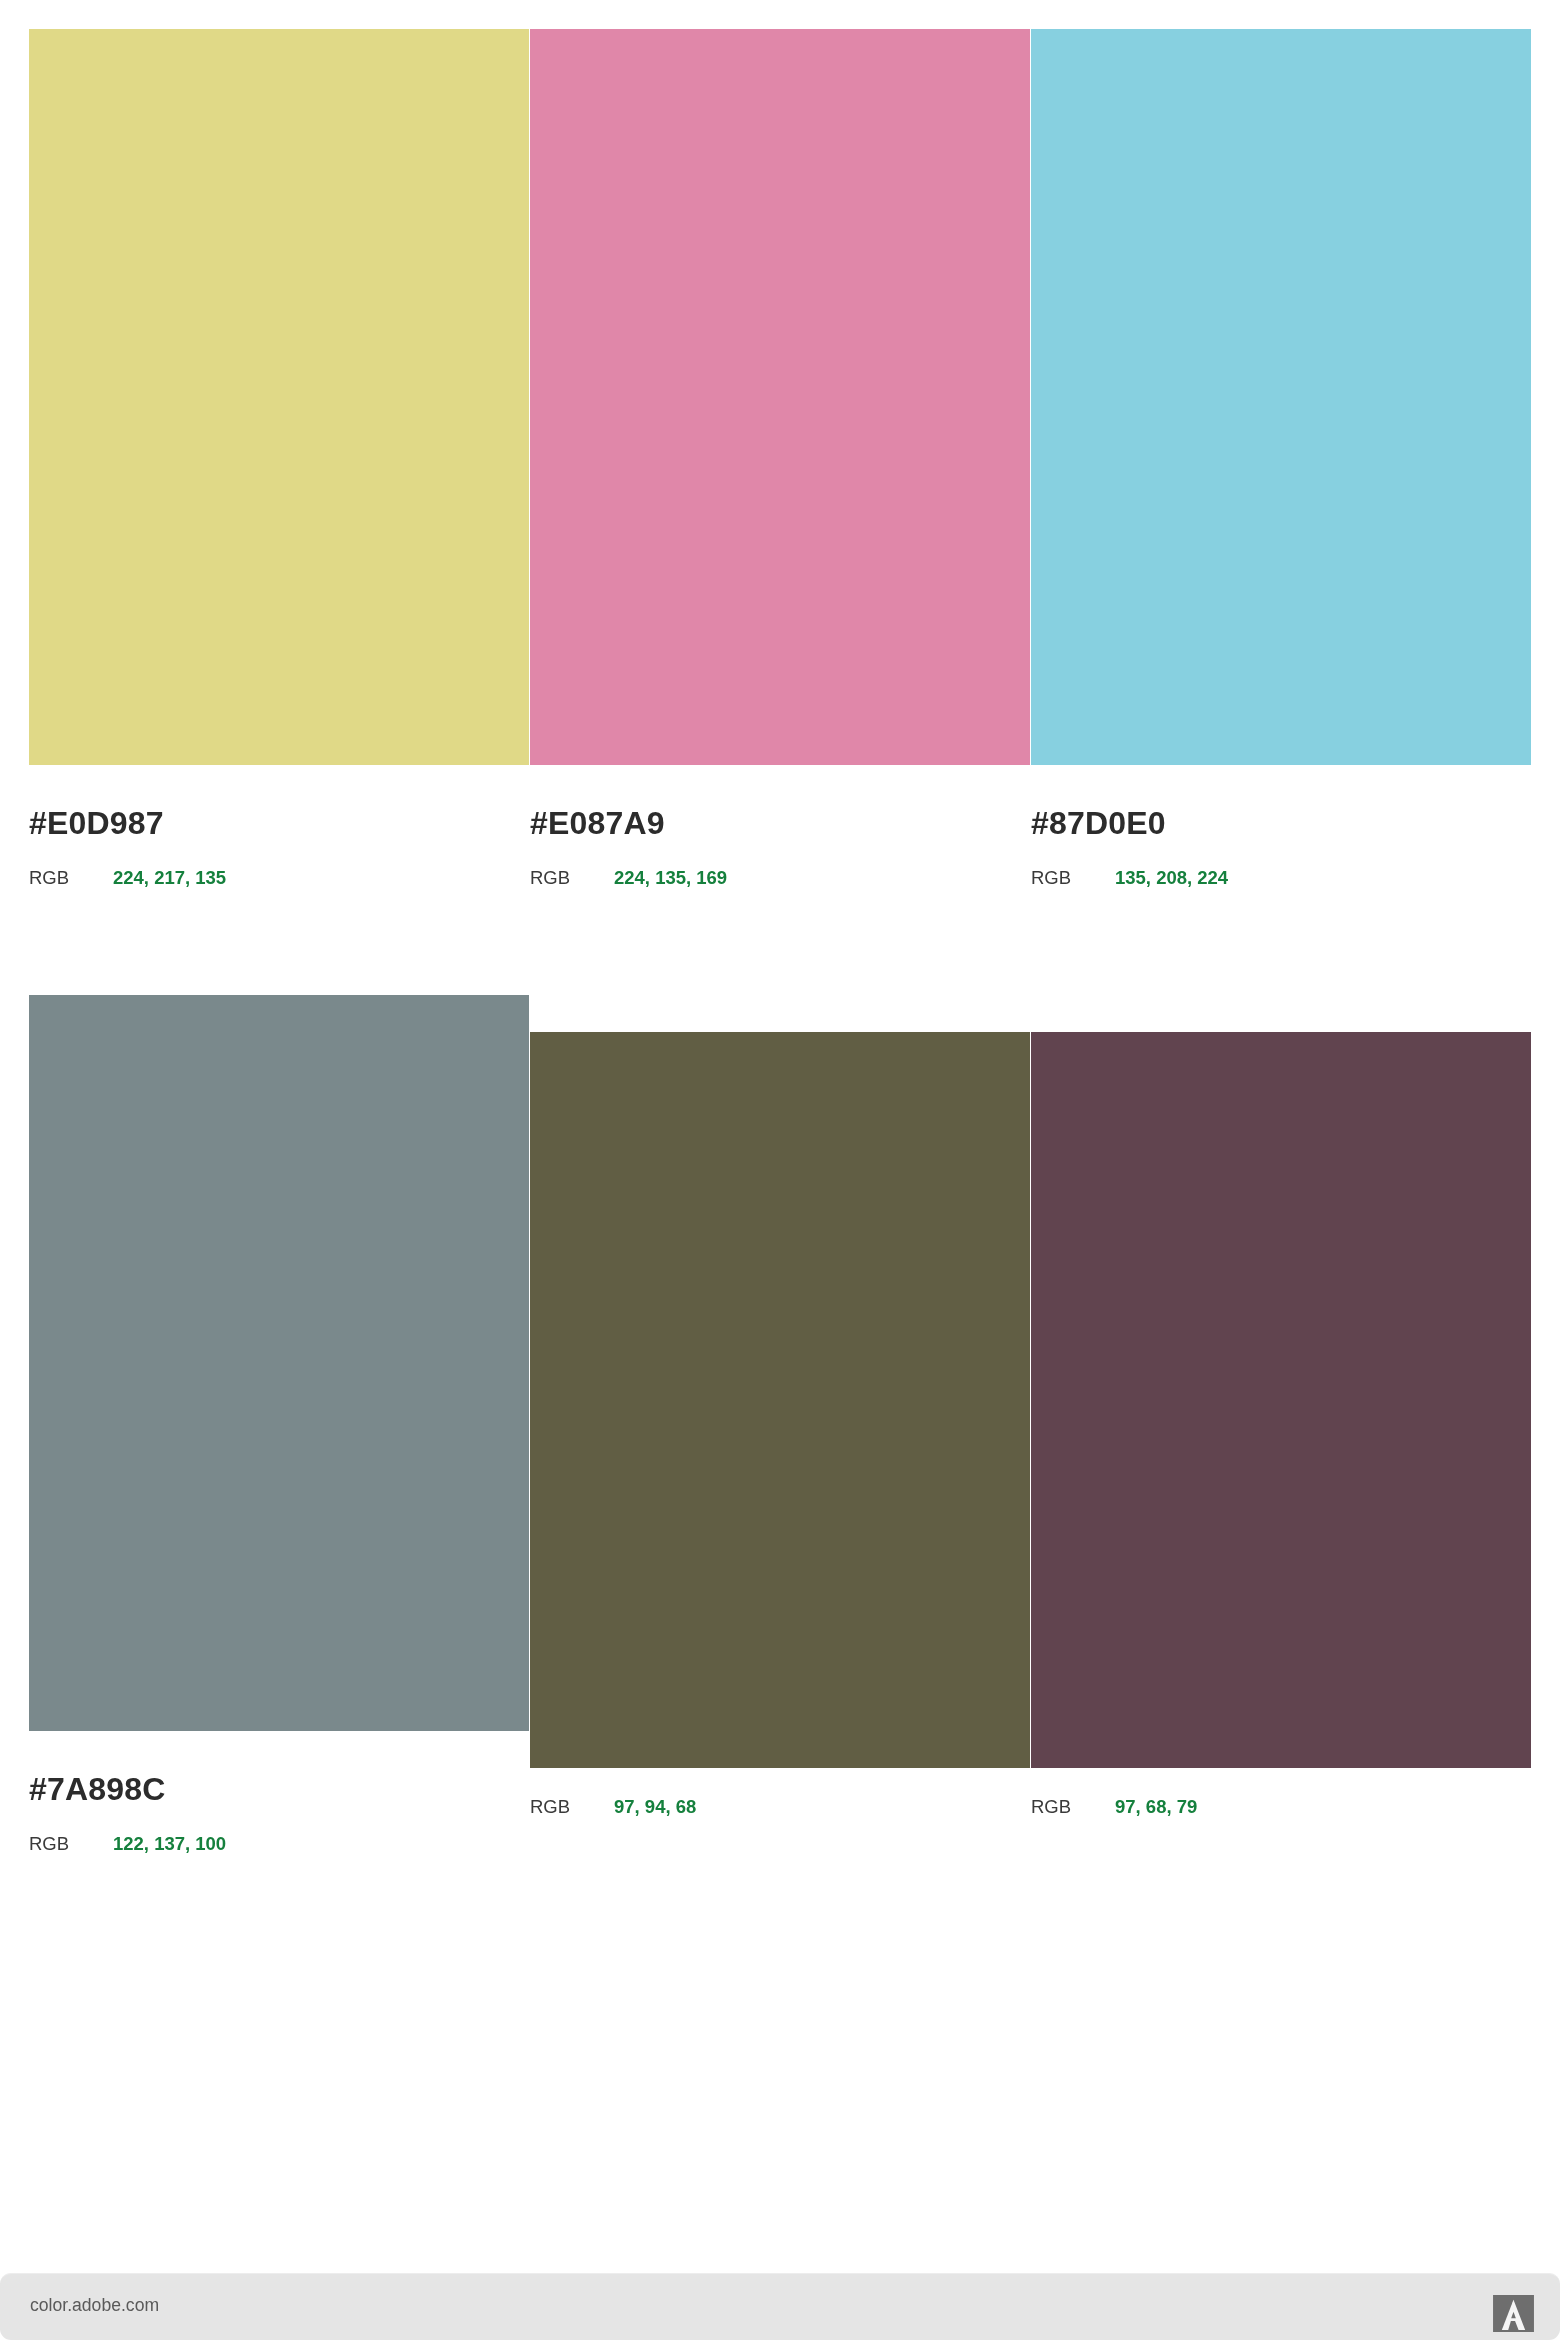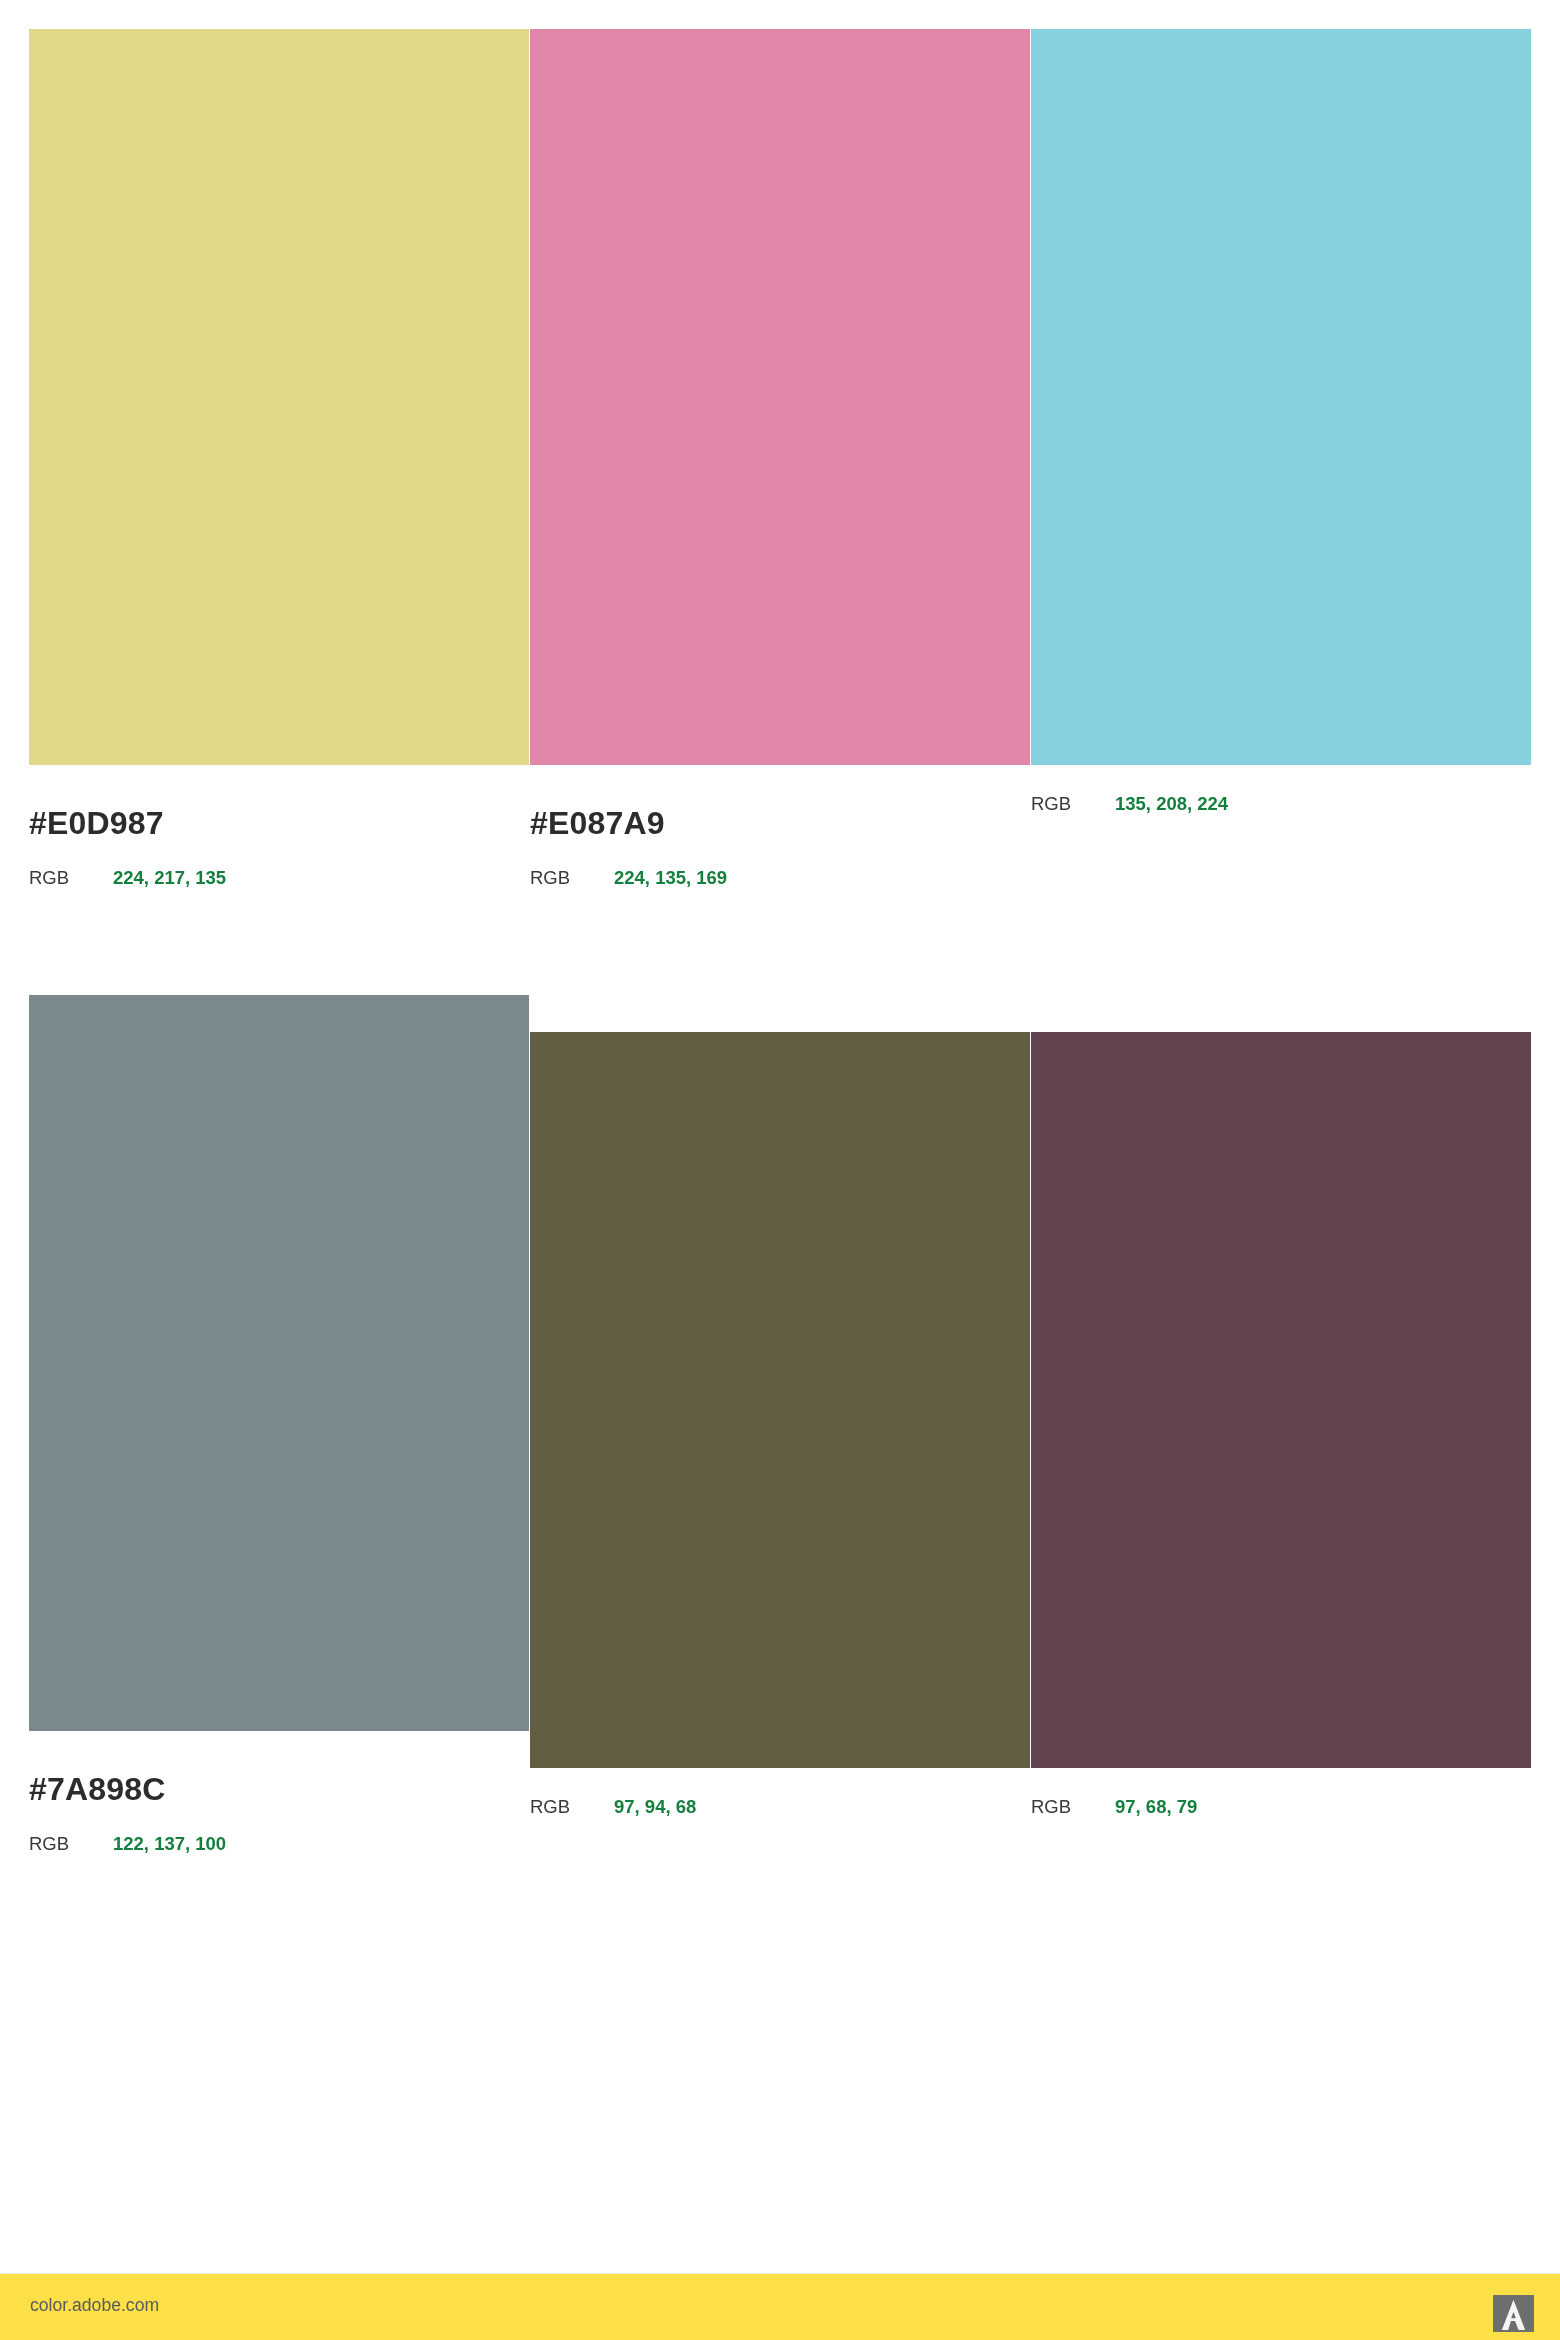--- a/index.html
+++ b/index.html
@@ -157,20 +157,21 @@
           <div class="swatch-rgb-line">
             <span class="rgb-label">RGB</span>
             <span class="rgb-values">224, 135, 169</span>
           </div>
         </div>
       </div>
 
       <div class="swatch-cell">
         <div class="swatch-chip" style="background:#87D0E0;"></div>
         <div class="swatch-info">
+          <div class="swatch-hex">#87D0E0</div>
           <div class="swatch-rgb-line">
             <span class="rgb-label">RGB</span>
             <span class="rgb-values">135, 208, 224</span>
           </div>
         </div>
       </div>
 
     </div>
 
     <div class="swatch-row row-2">
@@ -203,21 +204,21 @@
             <span class="rgb-label">RGB</span>
             <span class="rgb-values">97, 68, 79</span>
           </div>
         </div>
       </div>
 
     </div>
 
   </div>
 
-  <div id="footer-bar" style="background: #fde047;">
+  <div id="footer-bar" style="background: #e5e5e5; border-radius: 11px;">
     <span class="footer-url">color.adobe.com</span>
   </div>
 
   <span class="adobe-logo">
     <svg width="41" height="37" viewBox="0 0 42 38" xmlns="http://www.w3.org/2000/svg">
       <rect x="0" y="0" width="42" height="38" fill="#6E6E6E"></rect>
       <path d="M21 5 L33 36 L26.2 36 L22.6 26.6 L15.2 26.6 L21 5 Z" fill="#F5F5F5"></path>
       <path d="M21 5 L9 36 L15.6 36 L21 17.5 Z" fill="#F5F5F5"></path>
       <path d="M18.6 24.0 L23.4 24.0 L21 17.2 Z" fill="#6E6E6E"></path>
     </svg>

